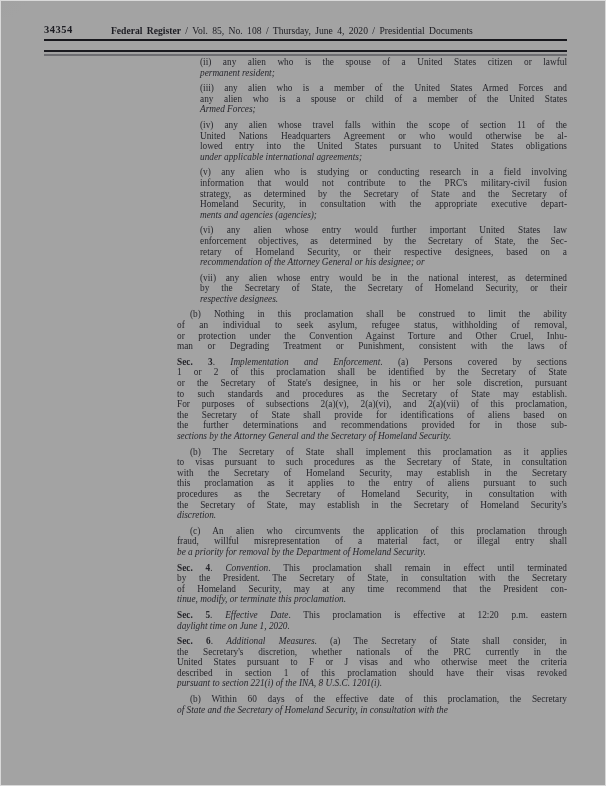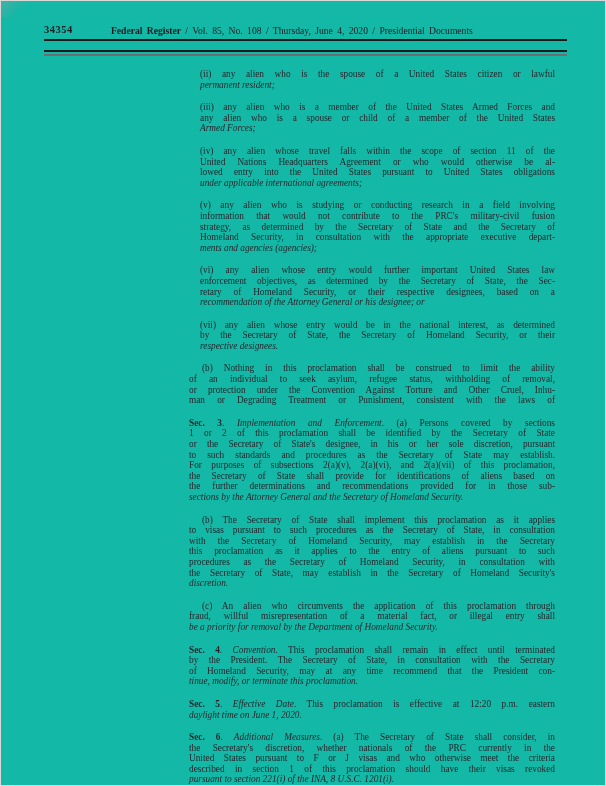--- a/index.html
+++ b/index.html
@@ -6,21 +6,21 @@
   body {
     width: 606px; height: 786px;
     background: #ffffff;
     font-family: "Liberation Serif", "DejaVu Serif", serif;
     color: #26262c;
     overflow: hidden;
   }
   .page {
     position: absolute; top: 0; left: 0;
     width: 604px; height: 784px;
-    background: #14b8a6;
+    background: #a3a3a3;
     border: 1px solid #d9d9d9;
   }
   
   .page-number {
     position: absolute; left: 43px; top: 23px;
     font-size: 10.5px; font-weight: bold; letter-spacing: 0.5px;
     color: #1c1c22;
   }
   .running-head {
     position: absolute; left: 110px; top: 24px;
@@ -40,21 +40,21 @@
     background: transparent;
     box-sizing: content-box;
   }
   
   .doc-body {
     position: absolute; left: 176px; top: 56px;
     width: 390px;
     font-size: 9.3px; line-height: 10.6px;
     color: #26262c;
   }
-  .para { margin: 12px; }
+  .para { margin: 0; }
   .para + .para { margin-top: 5px; }
   .para.item { margin-left: 23px; }
   .line {
     text-align: justify;
     text-align-last: justify;
     white-space: normal;
   }
   .line.last { text-align-last: left; font-style: italic; }
   .line.firstindent { padding-left: 13px; }
   .b { font-weight: bold; }

